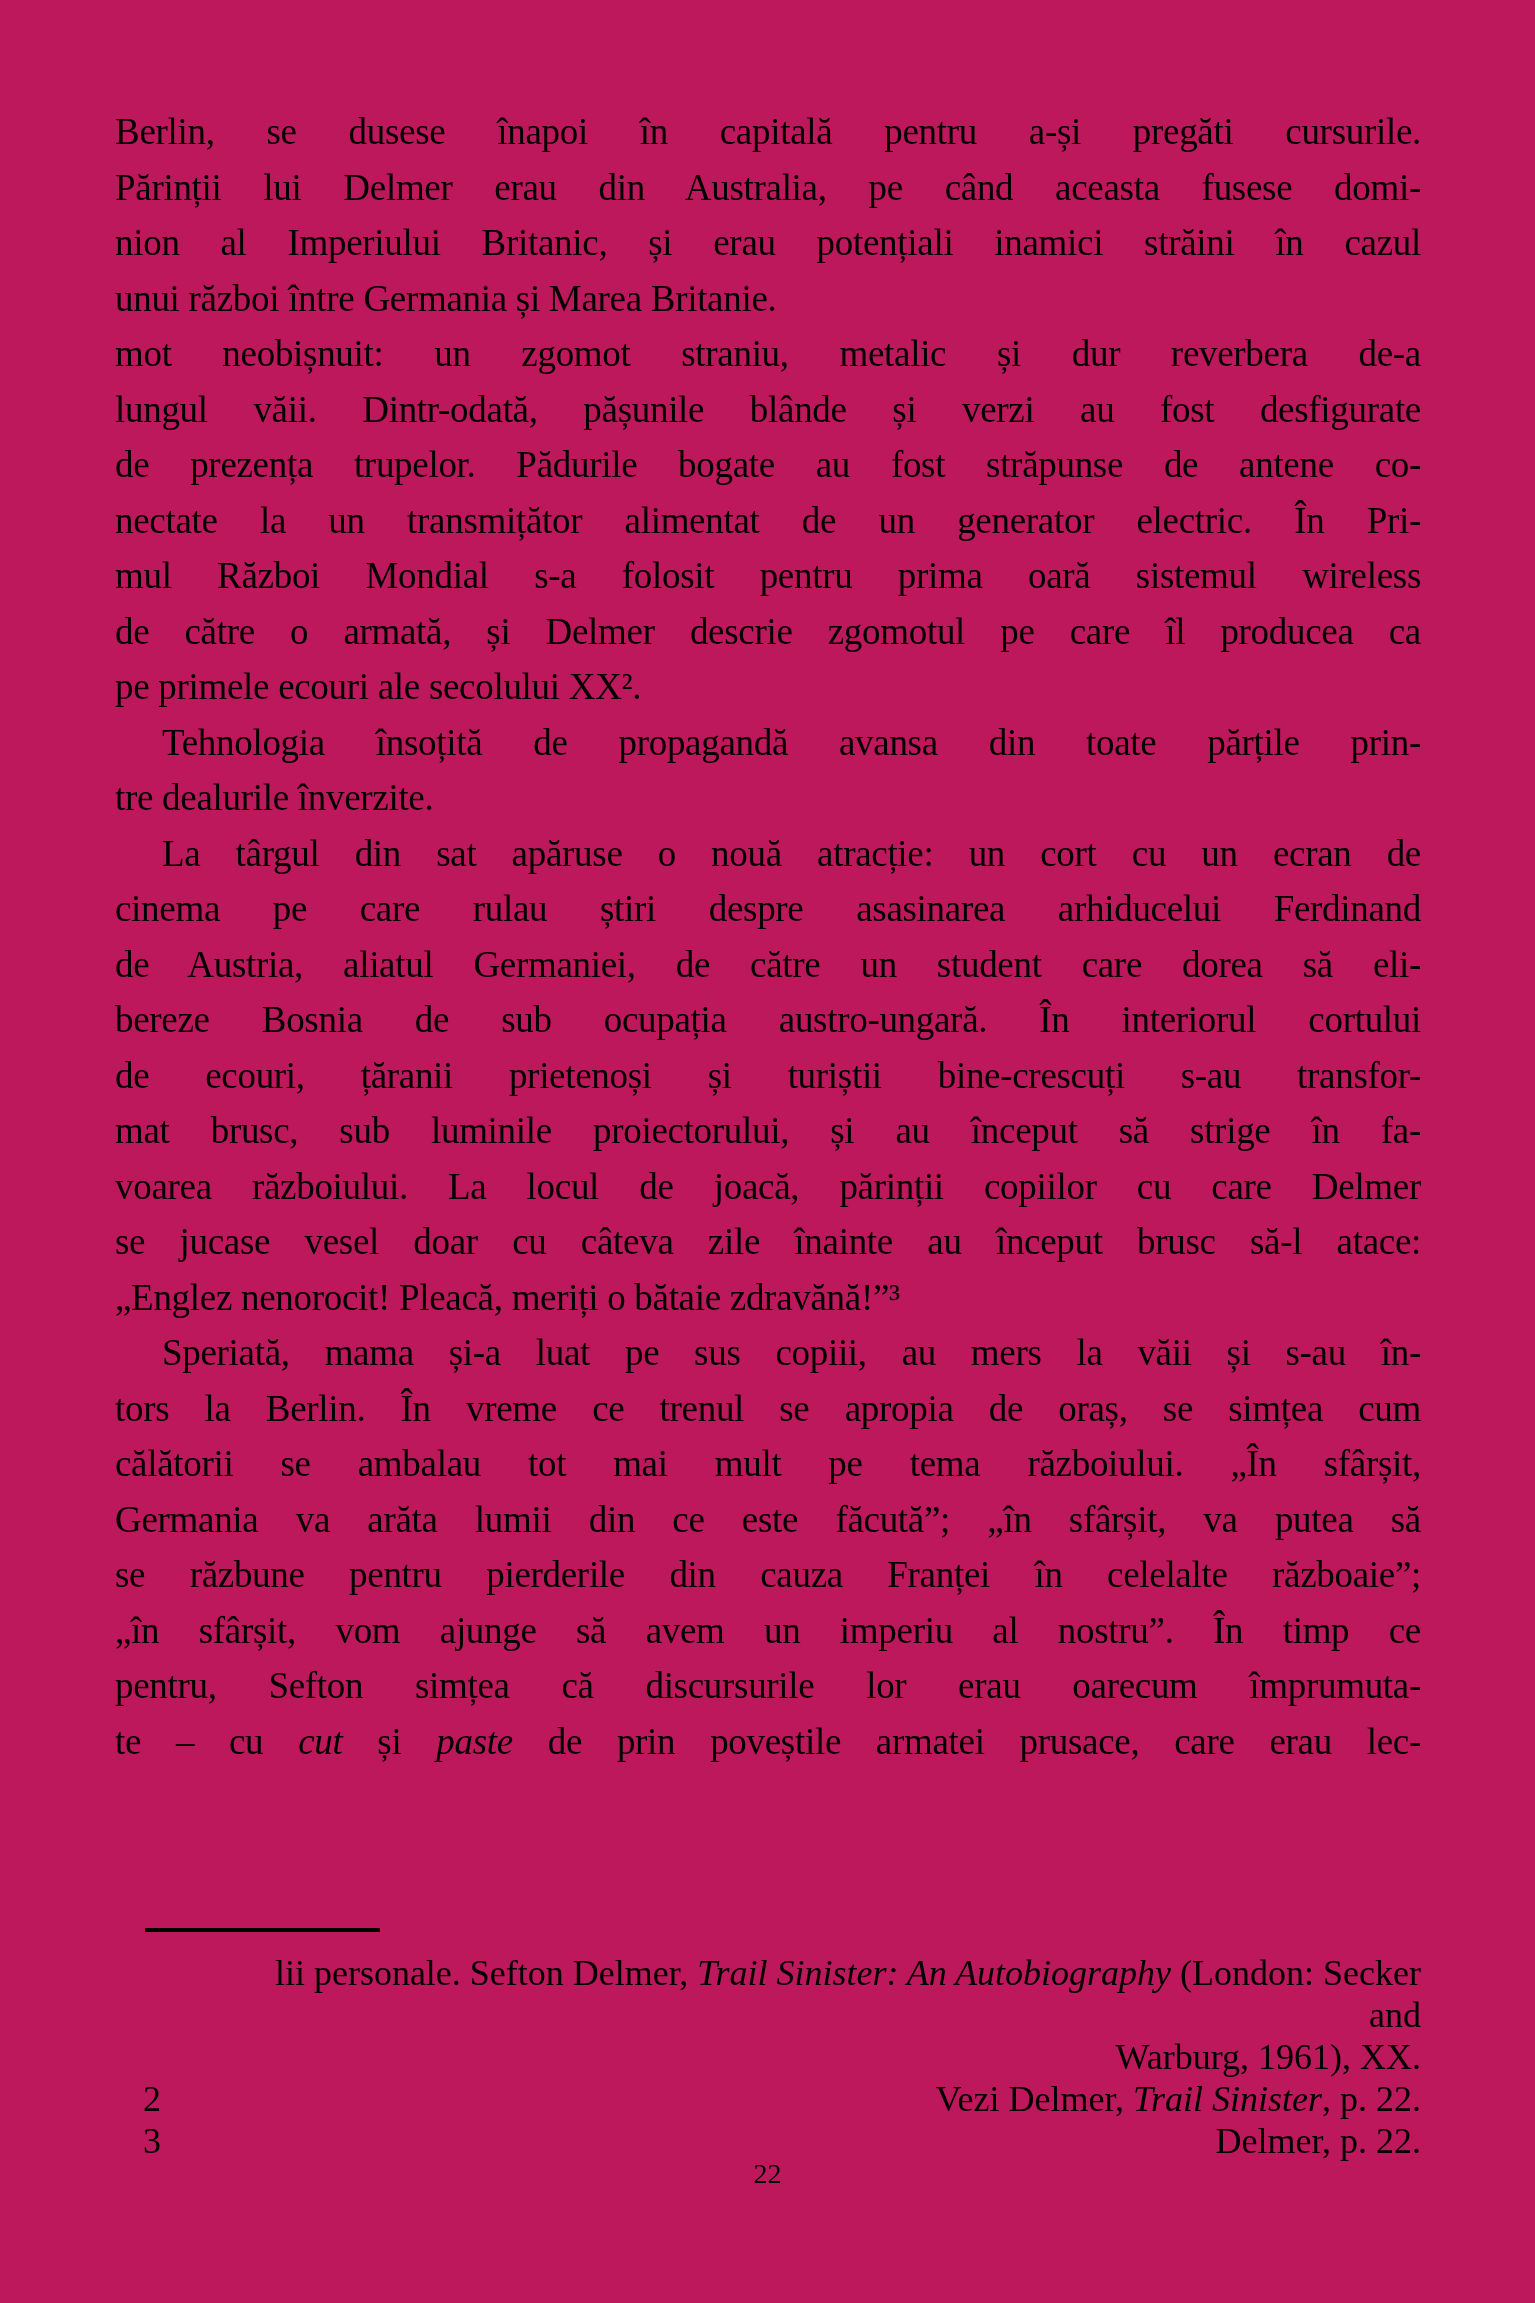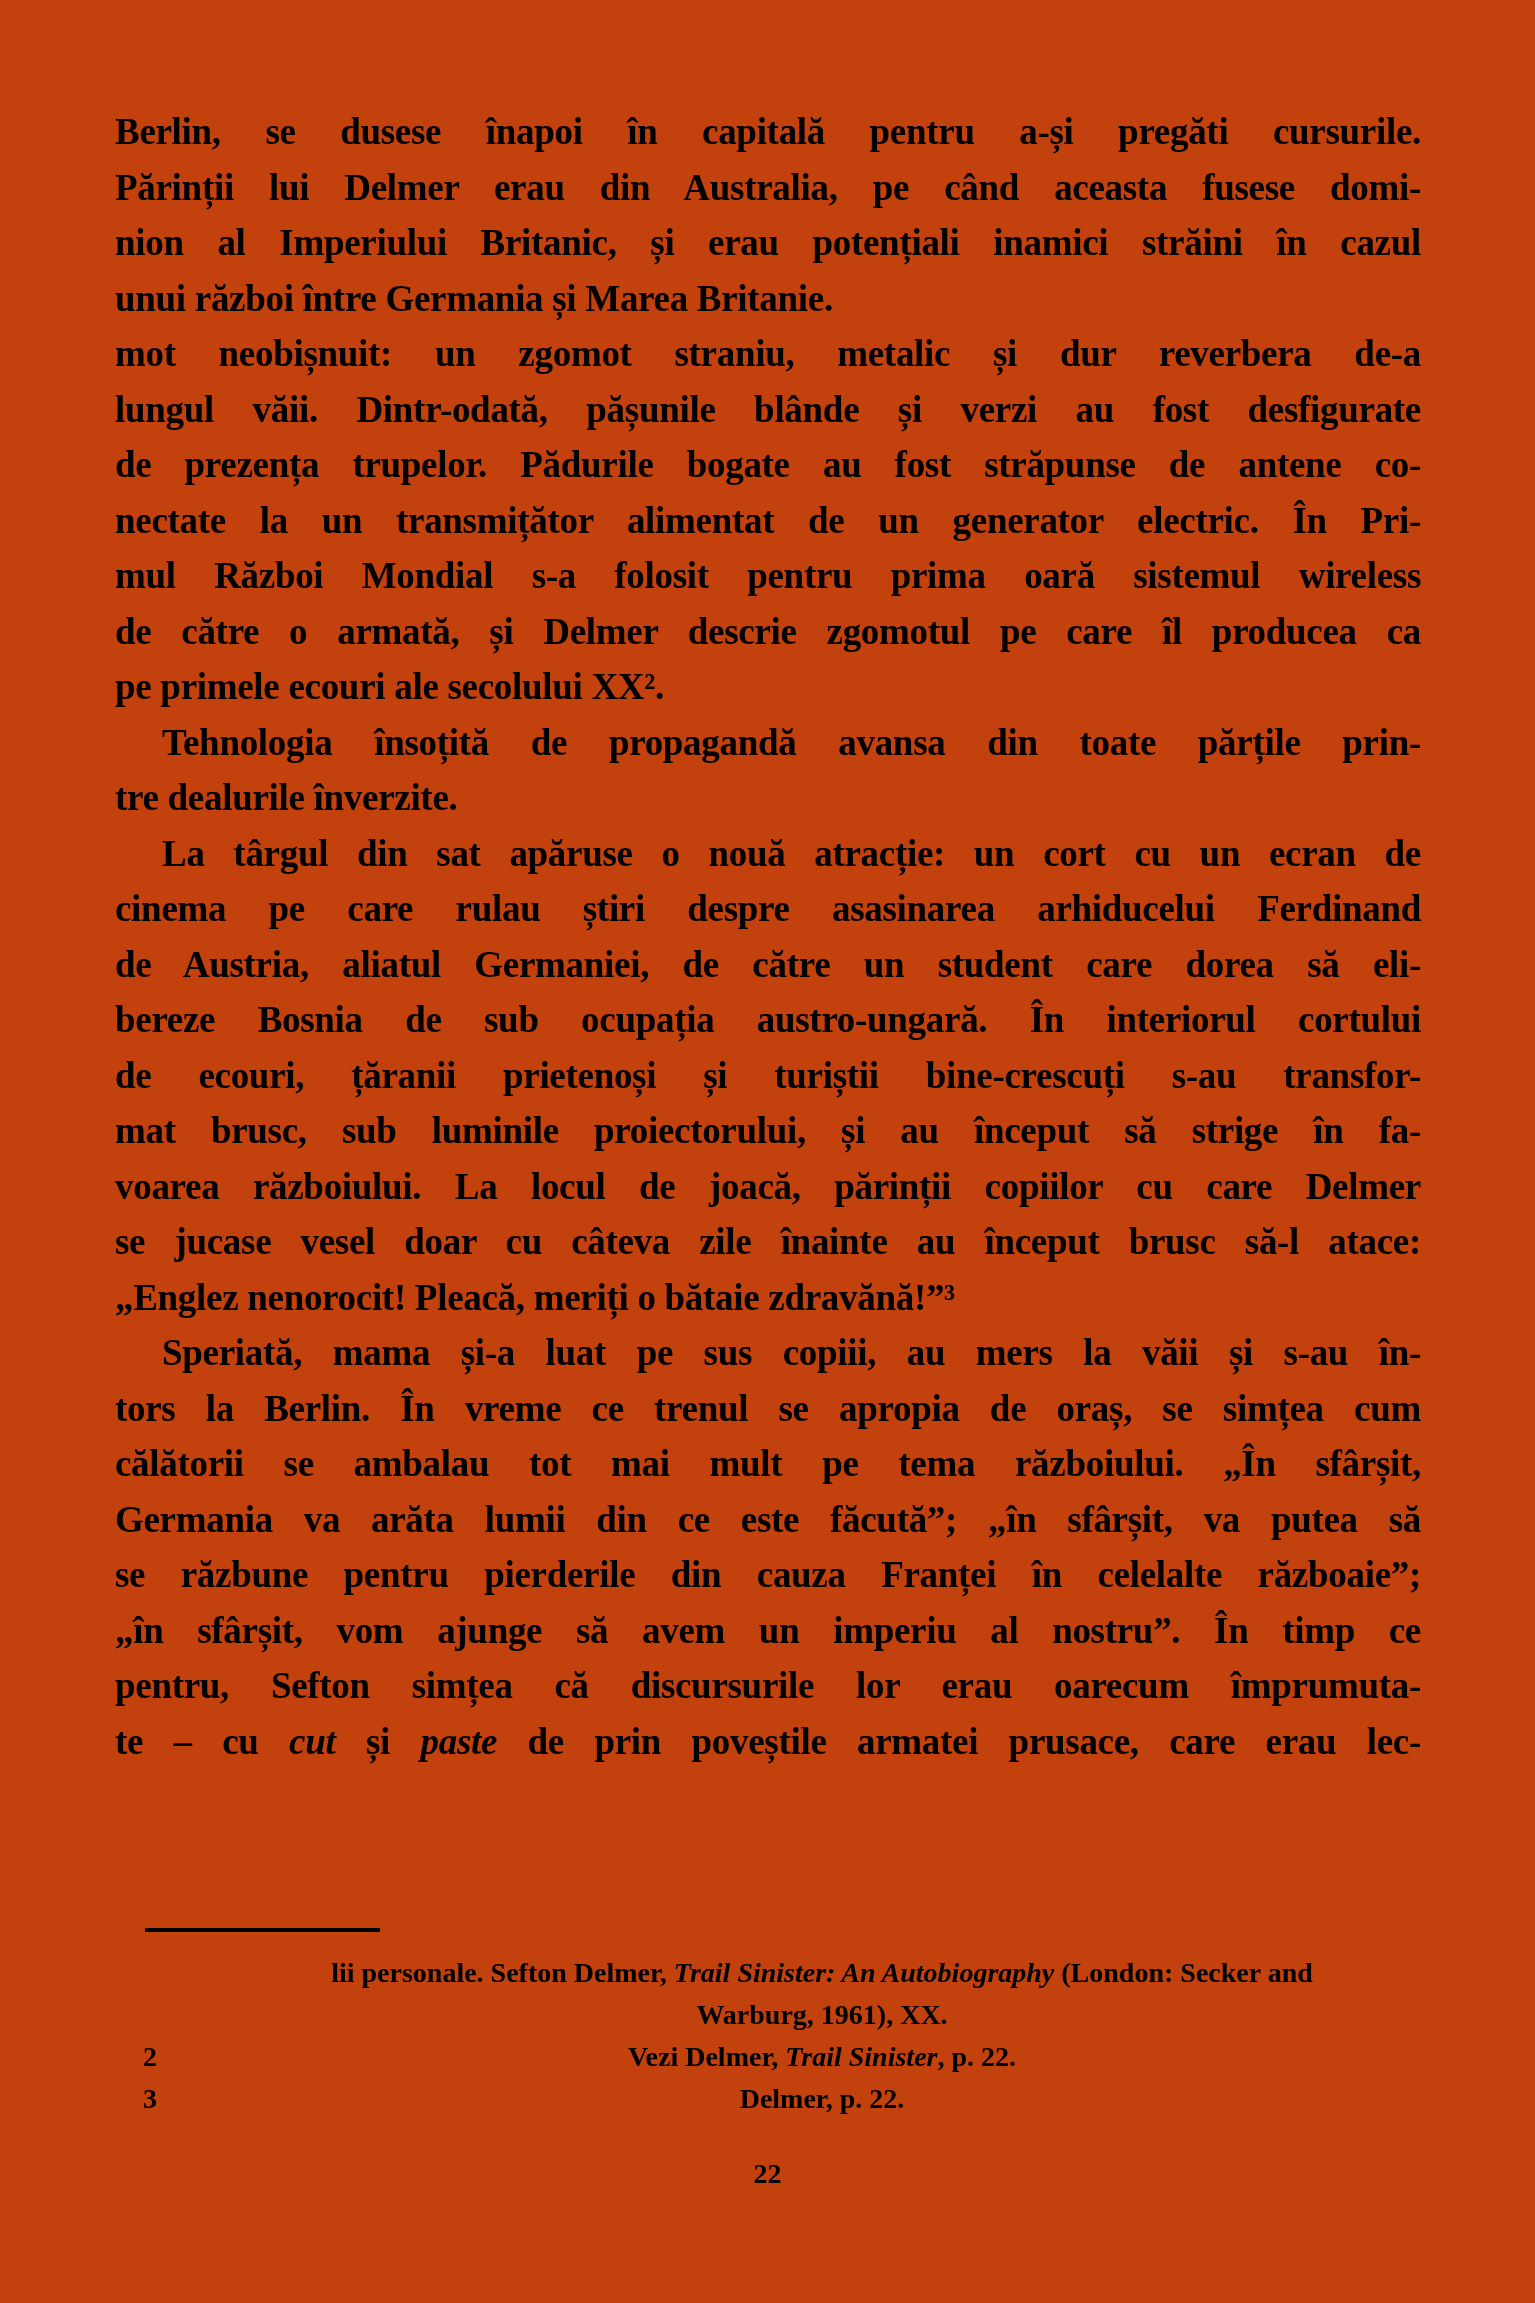--- a/index.html
+++ b/index.html
@@ -7,22 +7,21 @@
     width: 1535px;
     height: 2303px;
     background: #ffffff;
     position: relative;
     font-family: "Liberation Serif", "DejaVu Serif", serif;
     color: #000000;
   }
   .page {
     position: absolute;
     inset: 0;
-    background: #c2410c;
-    font-weight: bold;
+    background: #be185d;
   }
   .body-text {
     position: absolute;
     left: 115px;
     top: 104px;
     width: 1306px;
   }
   .line {
     font-size: 37px;
     line-height: 55.5px;
@@ -47,24 +46,24 @@
     background: #000000;
   }
   .footnotes {
     position: absolute;
     left: 115px;
     top: 1952px;
     width: 1306px;
   }
   .fn-line {
     position: relative;
-    font-size: 28px;
+    font-size: 36px;
     line-height: 42px;
     padding-left: 108px;
-    text-align: center;
+    text-align: right;
   }
   .fn-marker {
     position: absolute;
     left: 28px;
     top: 0;
   }
   .page-number {
     position: absolute;
     left: 0;
     top: 2158px;

